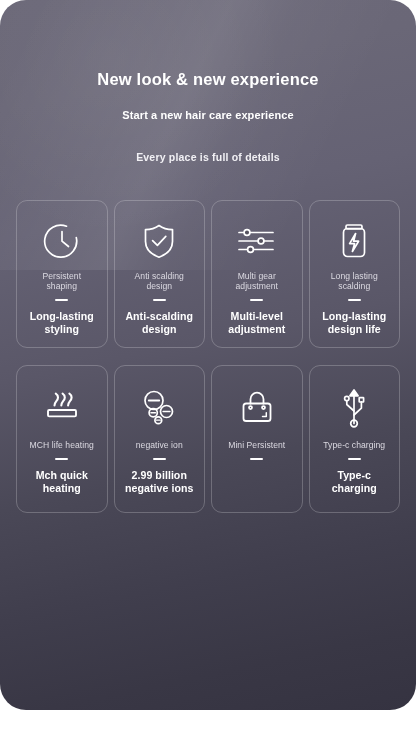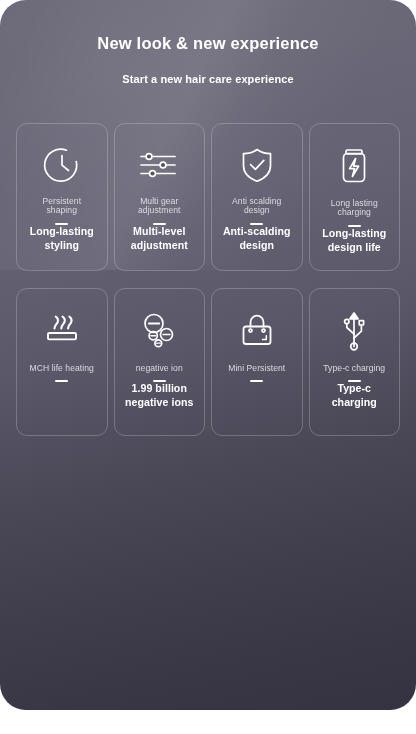--- a/index.html
+++ b/index.html
@@ -46,21 +46,21 @@
     left: 0;
     top: 0;
     width: 100%;
     height: 46%;
     background: radial-gradient(ellipse 70% 90% at 26% 18%, rgba(255,255,255,0.045), rgba(255,255,255,0) 62%);
     pointer-events: none;
   }
 
   #header {
     position: relative;
-    padding-top: 35px;
+    padding-top: 71px;
     text-align: center;
     z-index: 2;
   }
   .h-title {
     color: #ffffff;
     font-size: 16.5px;
     font-weight: bold;
     letter-spacing: 0.2px;
     line-height: 1;
   }
@@ -129,124 +129,127 @@
     height: 2px;
     background: #ffffff;
     margin-top: 7px;
     border-radius: 1px;
   }
   .ttl {
     color: #ffffff;
     font-size: 10.6px;
     font-weight: bold;
     line-height: 1.28;
+    margin-top: 9px;
     letter-spacing: 0.05px;
   }
 
   
   .row2 .cap { margin-top: 10px; }
   .row3 .icon-wrap { height: 50px; }
 </style>
 </head>
 <body>
 
 <div id="panel">
   <div id="sheen"></div>
   <div id="sheen2"></div>
 
   <div id="header">
     <div class="h-title">New look &amp; new experience</div>
     <div class="h-sub">Start a new hair care experience</div>
+    <div class="h-tag">Every place is full of details</div>
   </div>
 
   <div id="grid">
 
     <div class="card row1">
       <div class="icon-wrap">
         <svg width="40" height="40" viewBox="0 0 40 40" fill="none" stroke="#ffffff" stroke-width="1.7" stroke-linecap="round">
           <path d="M24.5 5.2 A16 16 0 1 0 34.3 16.6"></path>
           <path d="M20 10.5 L20 20.2 L26.5 25.5"></path>
         </svg>
       </div>
       <div class="cap">Persistent shaping</div>
       <div class="dash"></div>
       <div class="ttl">Long-lasting styling</div>
+    </div>
+
+    <div class="card row1">
+      <div class="icon-wrap">
+        <svg width="40" height="40" viewBox="0 0 40 40" fill="none" stroke="#ffffff" stroke-width="1.7" stroke-linecap="round" stroke-linejoin="round">
+          <path d="M20 4.5 C25 8.2 30.5 8.6 33.5 8.6 L33.5 20.5 C33.5 28.6 27.2 33.6 20 36.2 C12.8 33.6 6.5 28.6 6.5 20.5 L6.5 8.6 C9.5 8.6 15 8.2 20 4.5 Z"></path>
+          <path d="M13.6 19.6 L18.4 24.4 L26.8 15.4"></path>
+        </svg>
+      </div>
+      <div class="cap">Anti scalding design</div>
+      <div class="dash"></div>
+      <div class="ttl">Anti-scalding design</div>
     </div>
 
     <div class="card row1">
       <div class="icon-wrap">
         <svg width="44" height="40" viewBox="0 0 44 40" fill="none" stroke="#ffffff" stroke-width="1.7" stroke-linecap="round">
           <path d="M4 11.5 L38 11.5"></path>
           <circle cx="12" cy="11.5" r="2.9" fill="#55525f"></circle>
           <path d="M4 20 L38 20"></path>
           <circle cx="26" cy="20" r="2.9" fill="#55525f"></circle>
           <path d="M4 28.5 L38 28.5"></path>
           <circle cx="15.5" cy="28.5" r="2.9" fill="#55525f"></circle>
         </svg>
       </div>
       <div class="cap">Multi gear adjustment</div>
       <div class="dash"></div>
       <div class="ttl">Multi-level adjustment</div>
     </div>
 
-    <div class="card row1">
-      <div class="icon-wrap">
-        <svg width="40" height="40" viewBox="0 0 40 40" fill="none" stroke="#ffffff" stroke-width="1.7" stroke-linecap="round" stroke-linejoin="round">
-          <path d="M20 4.5 C25 8.2 30.5 8.6 33.5 8.6 L33.5 20.5 C33.5 28.6 27.2 33.6 20 36.2 C12.8 33.6 6.5 28.6 6.5 20.5 L6.5 8.6 C9.5 8.6 15 8.2 20 4.5 Z"></path>
-          <path d="M13.6 19.6 L18.4 24.4 L26.8 15.4"></path>
-        </svg>
-      </div>
-      <div class="cap">Anti scalding design</div>
-      <div class="dash"></div>
-      <div class="ttl">Anti-scalding design</div>
-    </div>
-
 
     <div class="card row2">
       <div class="icon-wrap">
         <svg width="34" height="42" viewBox="0 0 34 42" fill="none" stroke="#ffffff" stroke-width="1.7" stroke-linecap="round" stroke-linejoin="round">
           <rect x="9" y="6" width="16" height="4" rx="1.4"></rect>
           <rect x="6.5" y="9.5" width="21" height="28" rx="4"></rect>
           <path d="M18.6 14.5 L12.6 24.6 L17.6 24.6 L15.4 32.5 L21.6 22.2 L16.6 22.2 Z"></path>
         </svg>
       </div>
-      <div class="cap">Long lasting charging</div>
+      <div class="cap">Long lasting scalding</div>
       <div class="dash"></div>
       <div class="ttl">Long-lasting design life</div>
     </div>
 
     <div class="card row2">
       <div class="icon-wrap">
         <svg width="42" height="36" viewBox="0 0 42 36" fill="none" stroke="#ffffff" stroke-width="2.1" stroke-linecap="round">
           <path d="M13.5 16.5 C13.5 12.5 17 12 17 8.5 C17 6.6 16 5.4 14.8 4.6"></path>
           <path d="M20.3 16.5 C20.3 12.5 23.8 12 23.8 8.5 C23.8 6.6 22.8 5.4 21.6 4.6"></path>
           <path d="M27.1 16.5 C27.1 12.5 30.6 12 30.6 8.5 C30.6 6.6 29.6 5.4 28.4 4.6"></path>
           <rect x="7" y="21" width="28" height="6.4" rx="1.2" stroke-width="1.9"></rect>
         </svg>
       </div>
       <div class="cap">MCH life heating</div>
       <div class="dash"></div>
+      <div class="ttl">Mch quick heating</div>
     </div>
 
     <div class="card row3">
       <div class="icon-wrap">
         <svg width="44" height="42" viewBox="0 0 44 42" fill="none" stroke="#ffffff" stroke-width="1.7" stroke-linecap="round">
           <circle cx="17" cy="13.5" r="9"></circle>
           <path d="M11.8 13.5 L22.2 13.5" stroke-width="1.9"></path>
           <circle cx="29.5" cy="24.5" r="6"></circle>
           <path d="M26.1 24.5 L32.9 24.5" stroke-width="1.6"></path>
           <circle cx="16.2" cy="25.8" r="4.1"></circle>
           <path d="M13.9 25.8 L18.5 25.8" stroke-width="1.4"></path>
           <circle cx="21.3" cy="33.2" r="3.4"></circle>
           <path d="M19.4 33.2 L23.2 33.2" stroke-width="1.3"></path>
         </svg>
       </div>
       <div class="cap">negative ion</div>
       <div class="dash"></div>
-      <div class="ttl">1.99 billion negative ions</div>
+      <div class="ttl">2.99 billion negative ions</div>
     </div>
 
     <div class="card row3">
       <div class="icon-wrap">
         <svg width="42" height="40" viewBox="0 0 42 40" fill="none" stroke="#ffffff" stroke-width="1.8" stroke-linecap="round" stroke-linejoin="round">
           <path d="M14.5 15.5 L14.5 11.2 A6.5 6.5 0 0 1 27.5 11.2 L27.5 15.5"></path>
           <rect x="7.5" y="15.5" width="27" height="17.5" rx="2.6"></rect>
           <circle cx="14.5" cy="19.6" r="1.5"></circle>
           <circle cx="27.5" cy="19.6" r="1.5"></circle>
           <path d="M30.3 24.8 L30.3 28.6 L26.5 28.6" stroke-width="1.5"></path>

